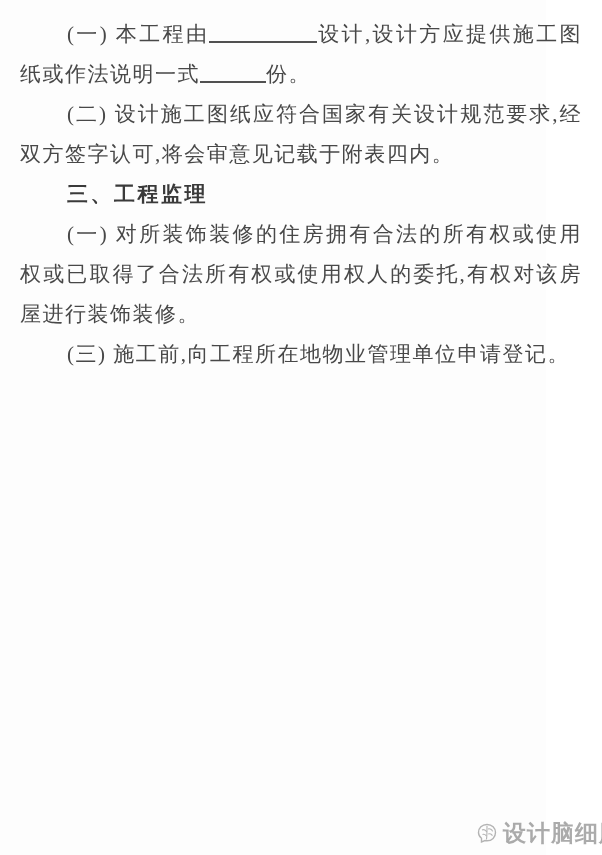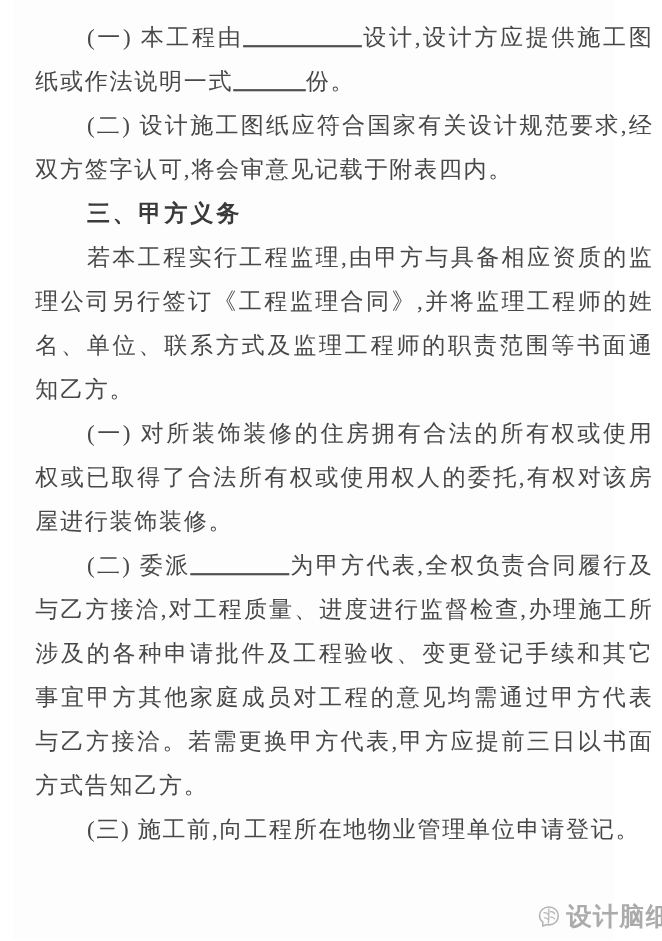--- a/index.html
+++ b/index.html
@@ -9,21 +9,21 @@
   }
   body {
     width: 602px;
     height: 855px;
     overflow: hidden;
     position: relative;
     font-family: "Liberation Serif", "DejaVu Serif", serif;
   }
   .page {
     position: absolute;
-    left: 12px; top: 0;
+    left: 0; top: 0;
     width: 546px;
     height: 855px;
     background: #fdfdfd;
   }
   .doc {
     position: absolute;
     left: 20px;
     top: 14px;
     width: 562px;
   }
@@ -69,24 +69,22 @@
   }
 </style>
 </head>
 <body>
 
 <div class="page">
 
   <div class="doc">
       <p class="para">(一) 本工程由<span class="blank" style="width: 108px;"></span>设计,设计方应提供施工图纸或作法说明一式<span class="blank" style="width: 66px;"></span>份。</p>
       <p class="para">(二) 设计施工图纸应符合国家有关设计规范要求,经双方签字认可,将会审意见记载于附表四内。</p>
-      <p class="para heading">三、甲方义务</p>
-      <p class="para">若本工程实行工程监理,由甲方与具备相应资质的监理公司另行签订《工程监理合同》,并将监理工程师的姓名、单位、联系方式及监理工程师的职责范围等书面通知乙方。</p>
+      <p class="para heading">三、工程监理</p>
       <p class="para">(一) 对所装饰装修的住房拥有合法的所有权或使用权或已取得了合法所有权或使用权人的委托,有权对该房屋进行装饰装修。</p>
-      <p class="para">(二) 委派<span class="blank" style="width: 90px;"></span>为甲方代表,全权负责合同履行及与乙方接洽,对工程质量、进度进行监督检查,办理施工所涉及的各种申请批件及工程验收、变更登记手续和其它事宜甲方其他家庭成员对工程的意见均需通过甲方代表与乙方接洽。若需更换甲方代表,甲方应提前三日以书面方式告知乙方。</p>
       <p class="para">(三) 施工前,向工程所在地物业管理单位申请登记。</p>
     </div>
 
   <div class="watermark">
     <span class="watermark-icon">
       <svg width="26" height="26" viewBox="0 0 26 26" fill="none" xmlns="http://www.w3.org/2000/svg">
         <path d="M13 3.5 C8 3.5 4.5 7 4.5 11.5 C4.5 14 5.8 16 7.5 17.3 L7.5 21 L11 19.5 C11.7 19.7 12.3 19.8 13 19.8 C18 19.8 21.5 16.2 21.5 11.6 C21.5 7 18 3.5 13 3.5 Z" stroke="#9b9b9b" stroke-width="1.4"></path>
         <path d="M13 5 C13 9 13 15 12.5 18.5" stroke="#9b9b9b" stroke-width="1.1"></path>
         <path d="M8 9 C10 8 12 9.5 12.8 11" stroke="#9b9b9b" stroke-width="1.1"></path>
         <path d="M14 8 C16 7.3 18 8.5 18.6 10.3" stroke="#9b9b9b" stroke-width="1.1"></path>

